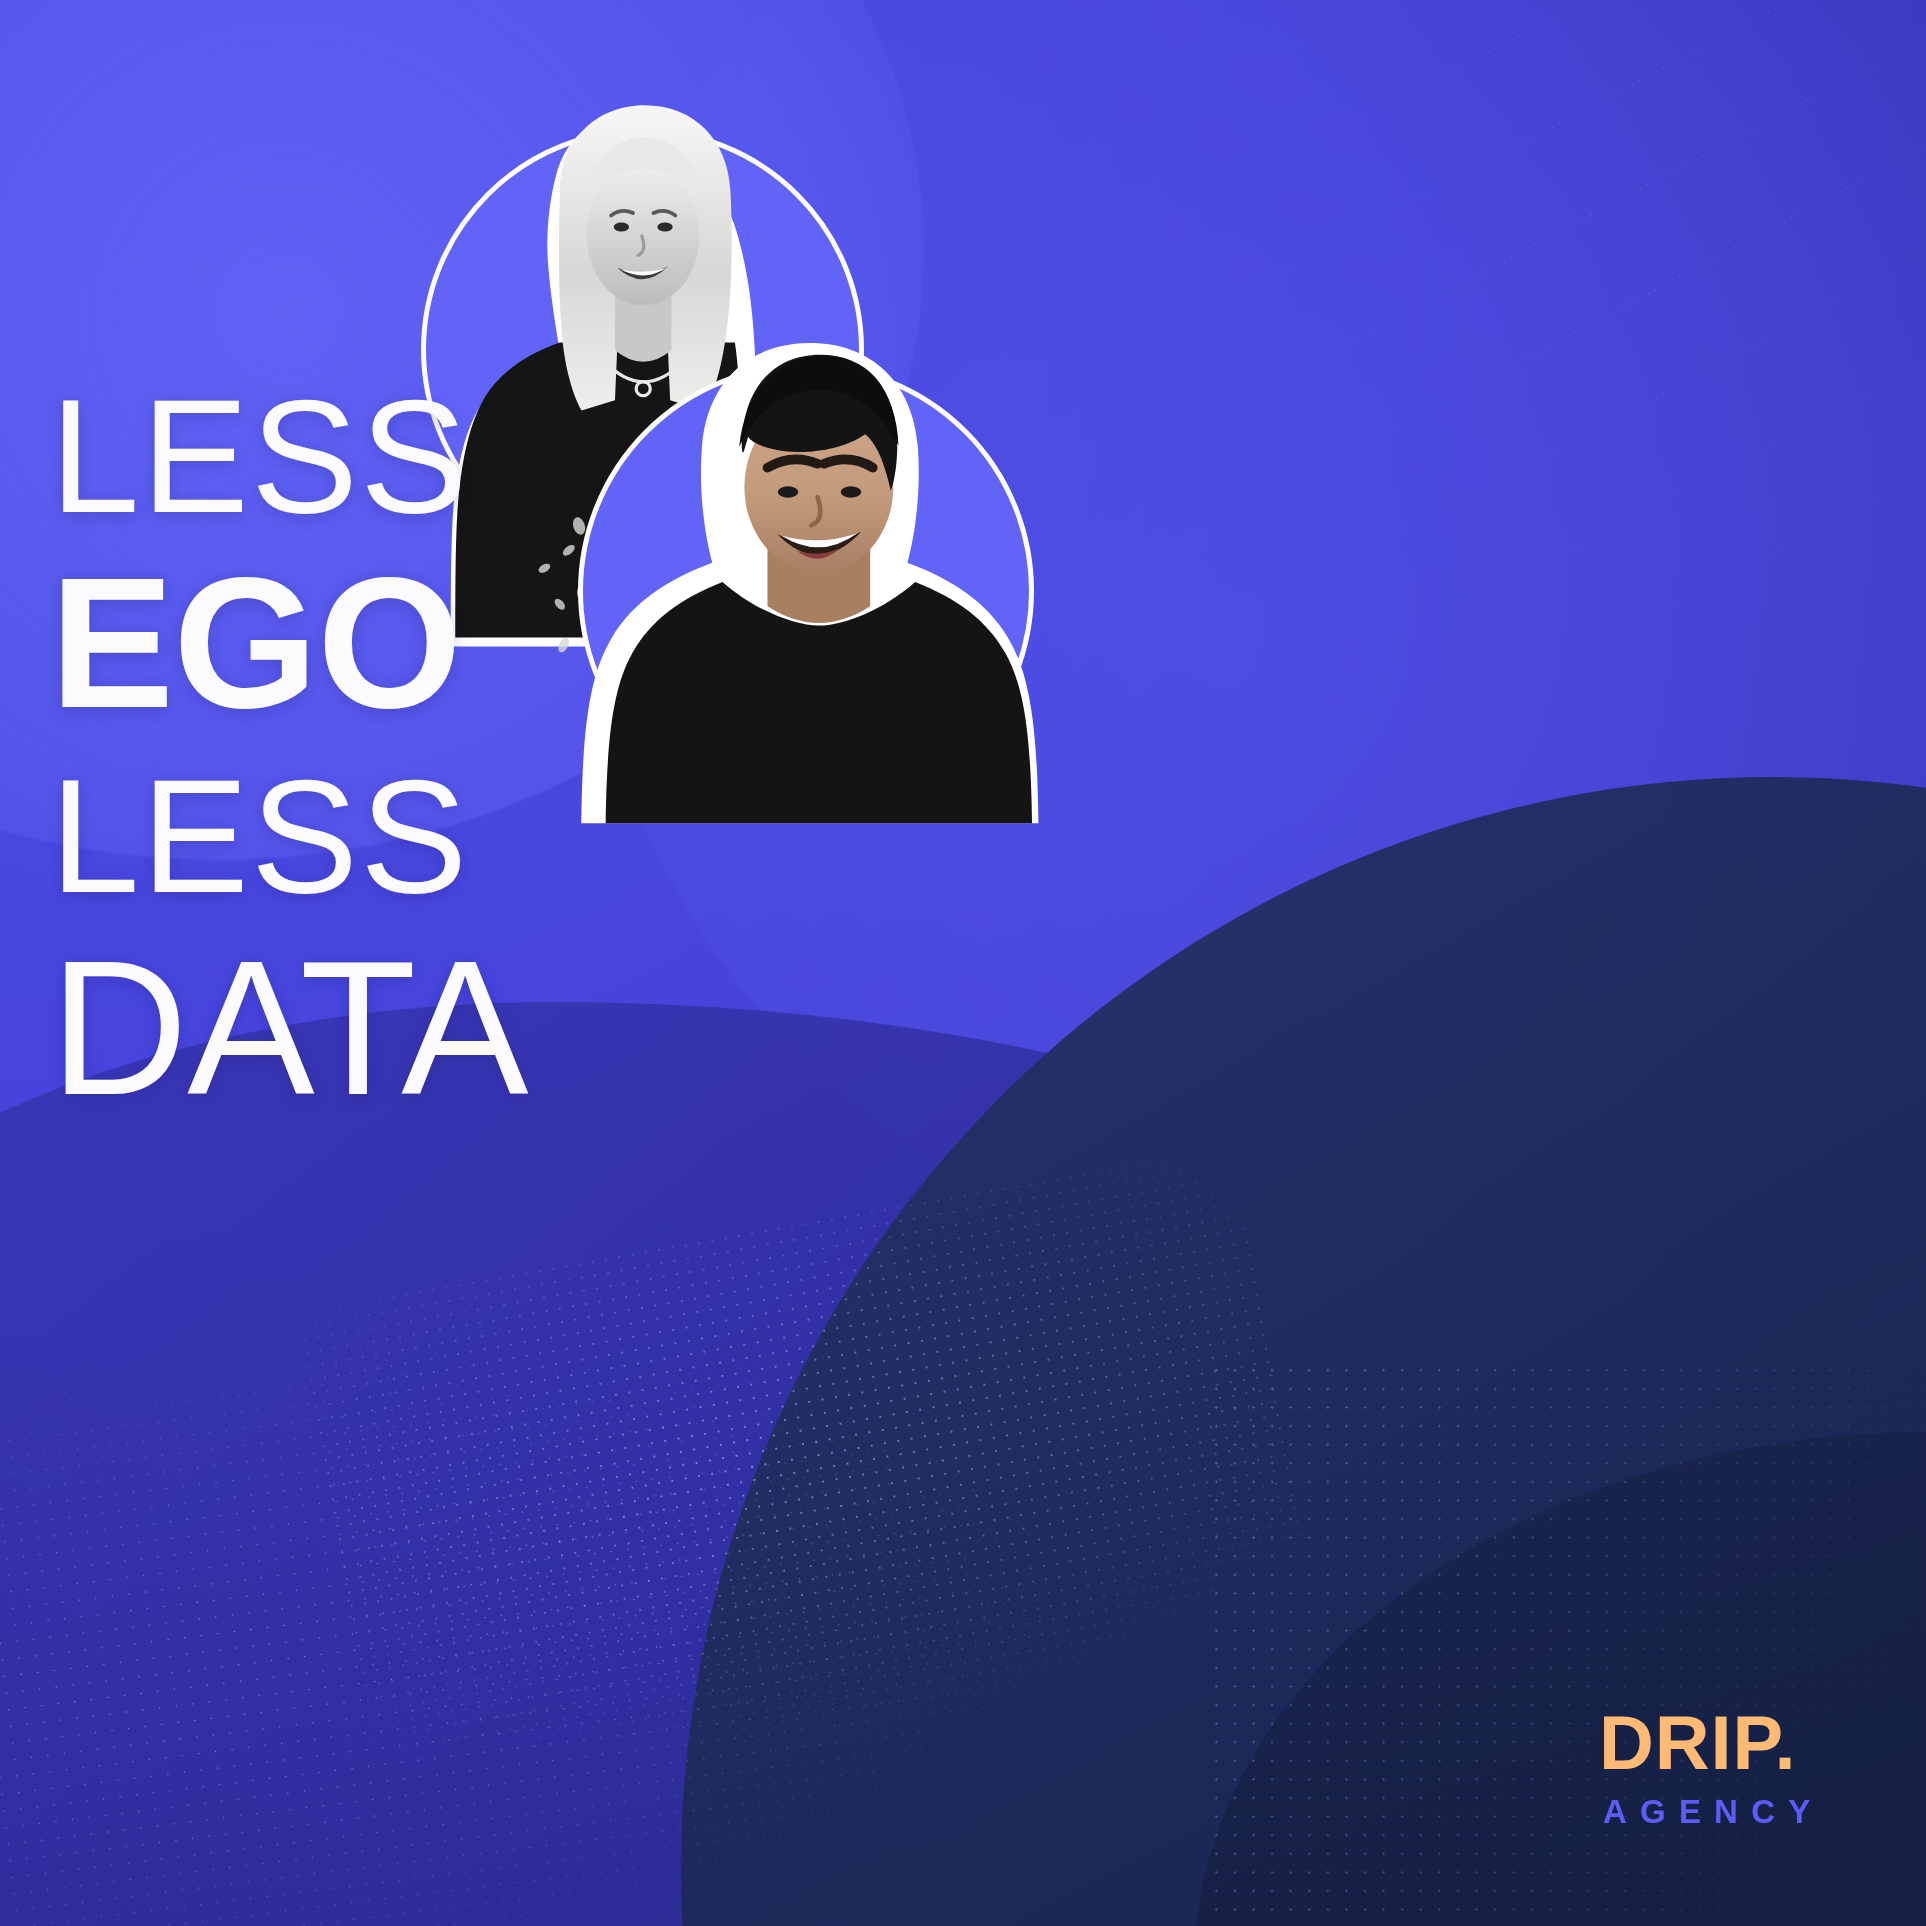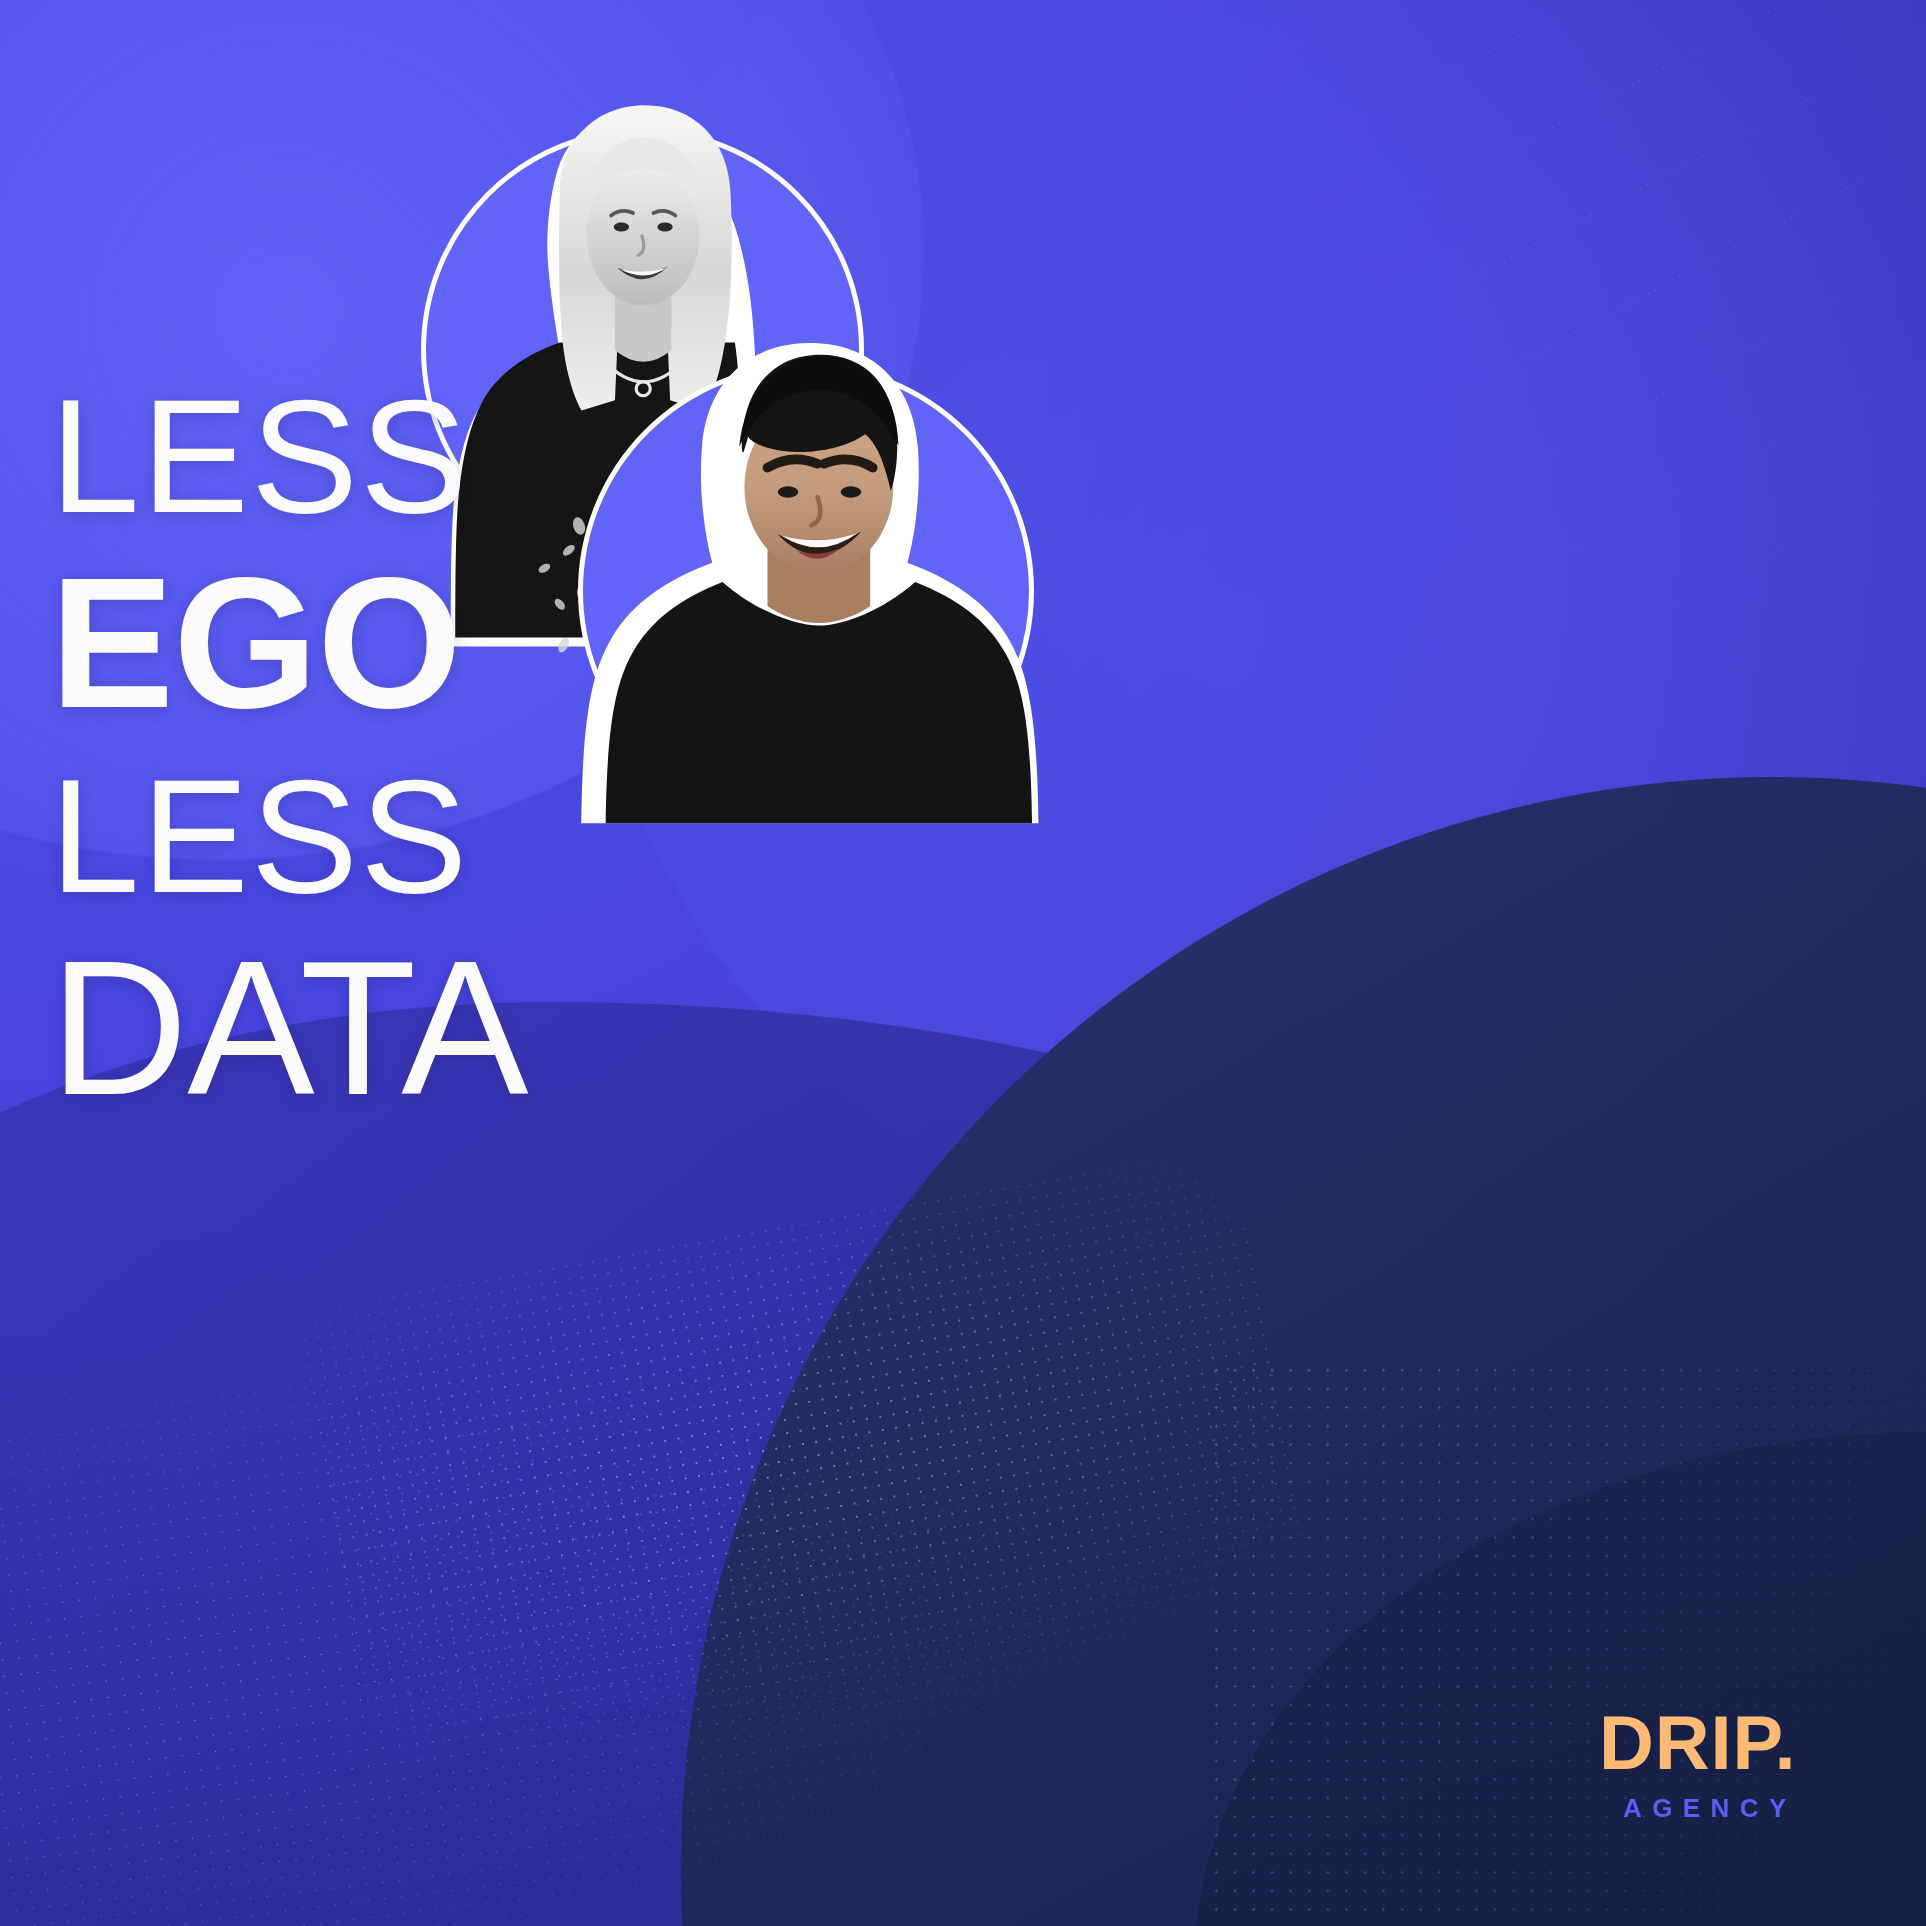--- a/index.html
+++ b/index.html
@@ -149,26 +149,26 @@
     display:block;
     color:#fdba74;
     font-size:76px;
     font-weight:700;
     letter-spacing:.012em;
     line-height:1;
   }
   .logo-sub{
     display:block;
     color:#5b5df6;
-    font-size:26px;
+    font-size:33px;
     font-weight:700;
     letter-spacing:.40em;
     line-height:1;
     margin-top:14px;
-    margin-left:24px;
+    margin-left:4px;
   }
 </style>
 </head>
 <body>
 
 <div class="stage">
 
   <div class="bg-base"></div>
   <div class="bg-lobe"></div>
   <div class="bg-wedge"></div>

